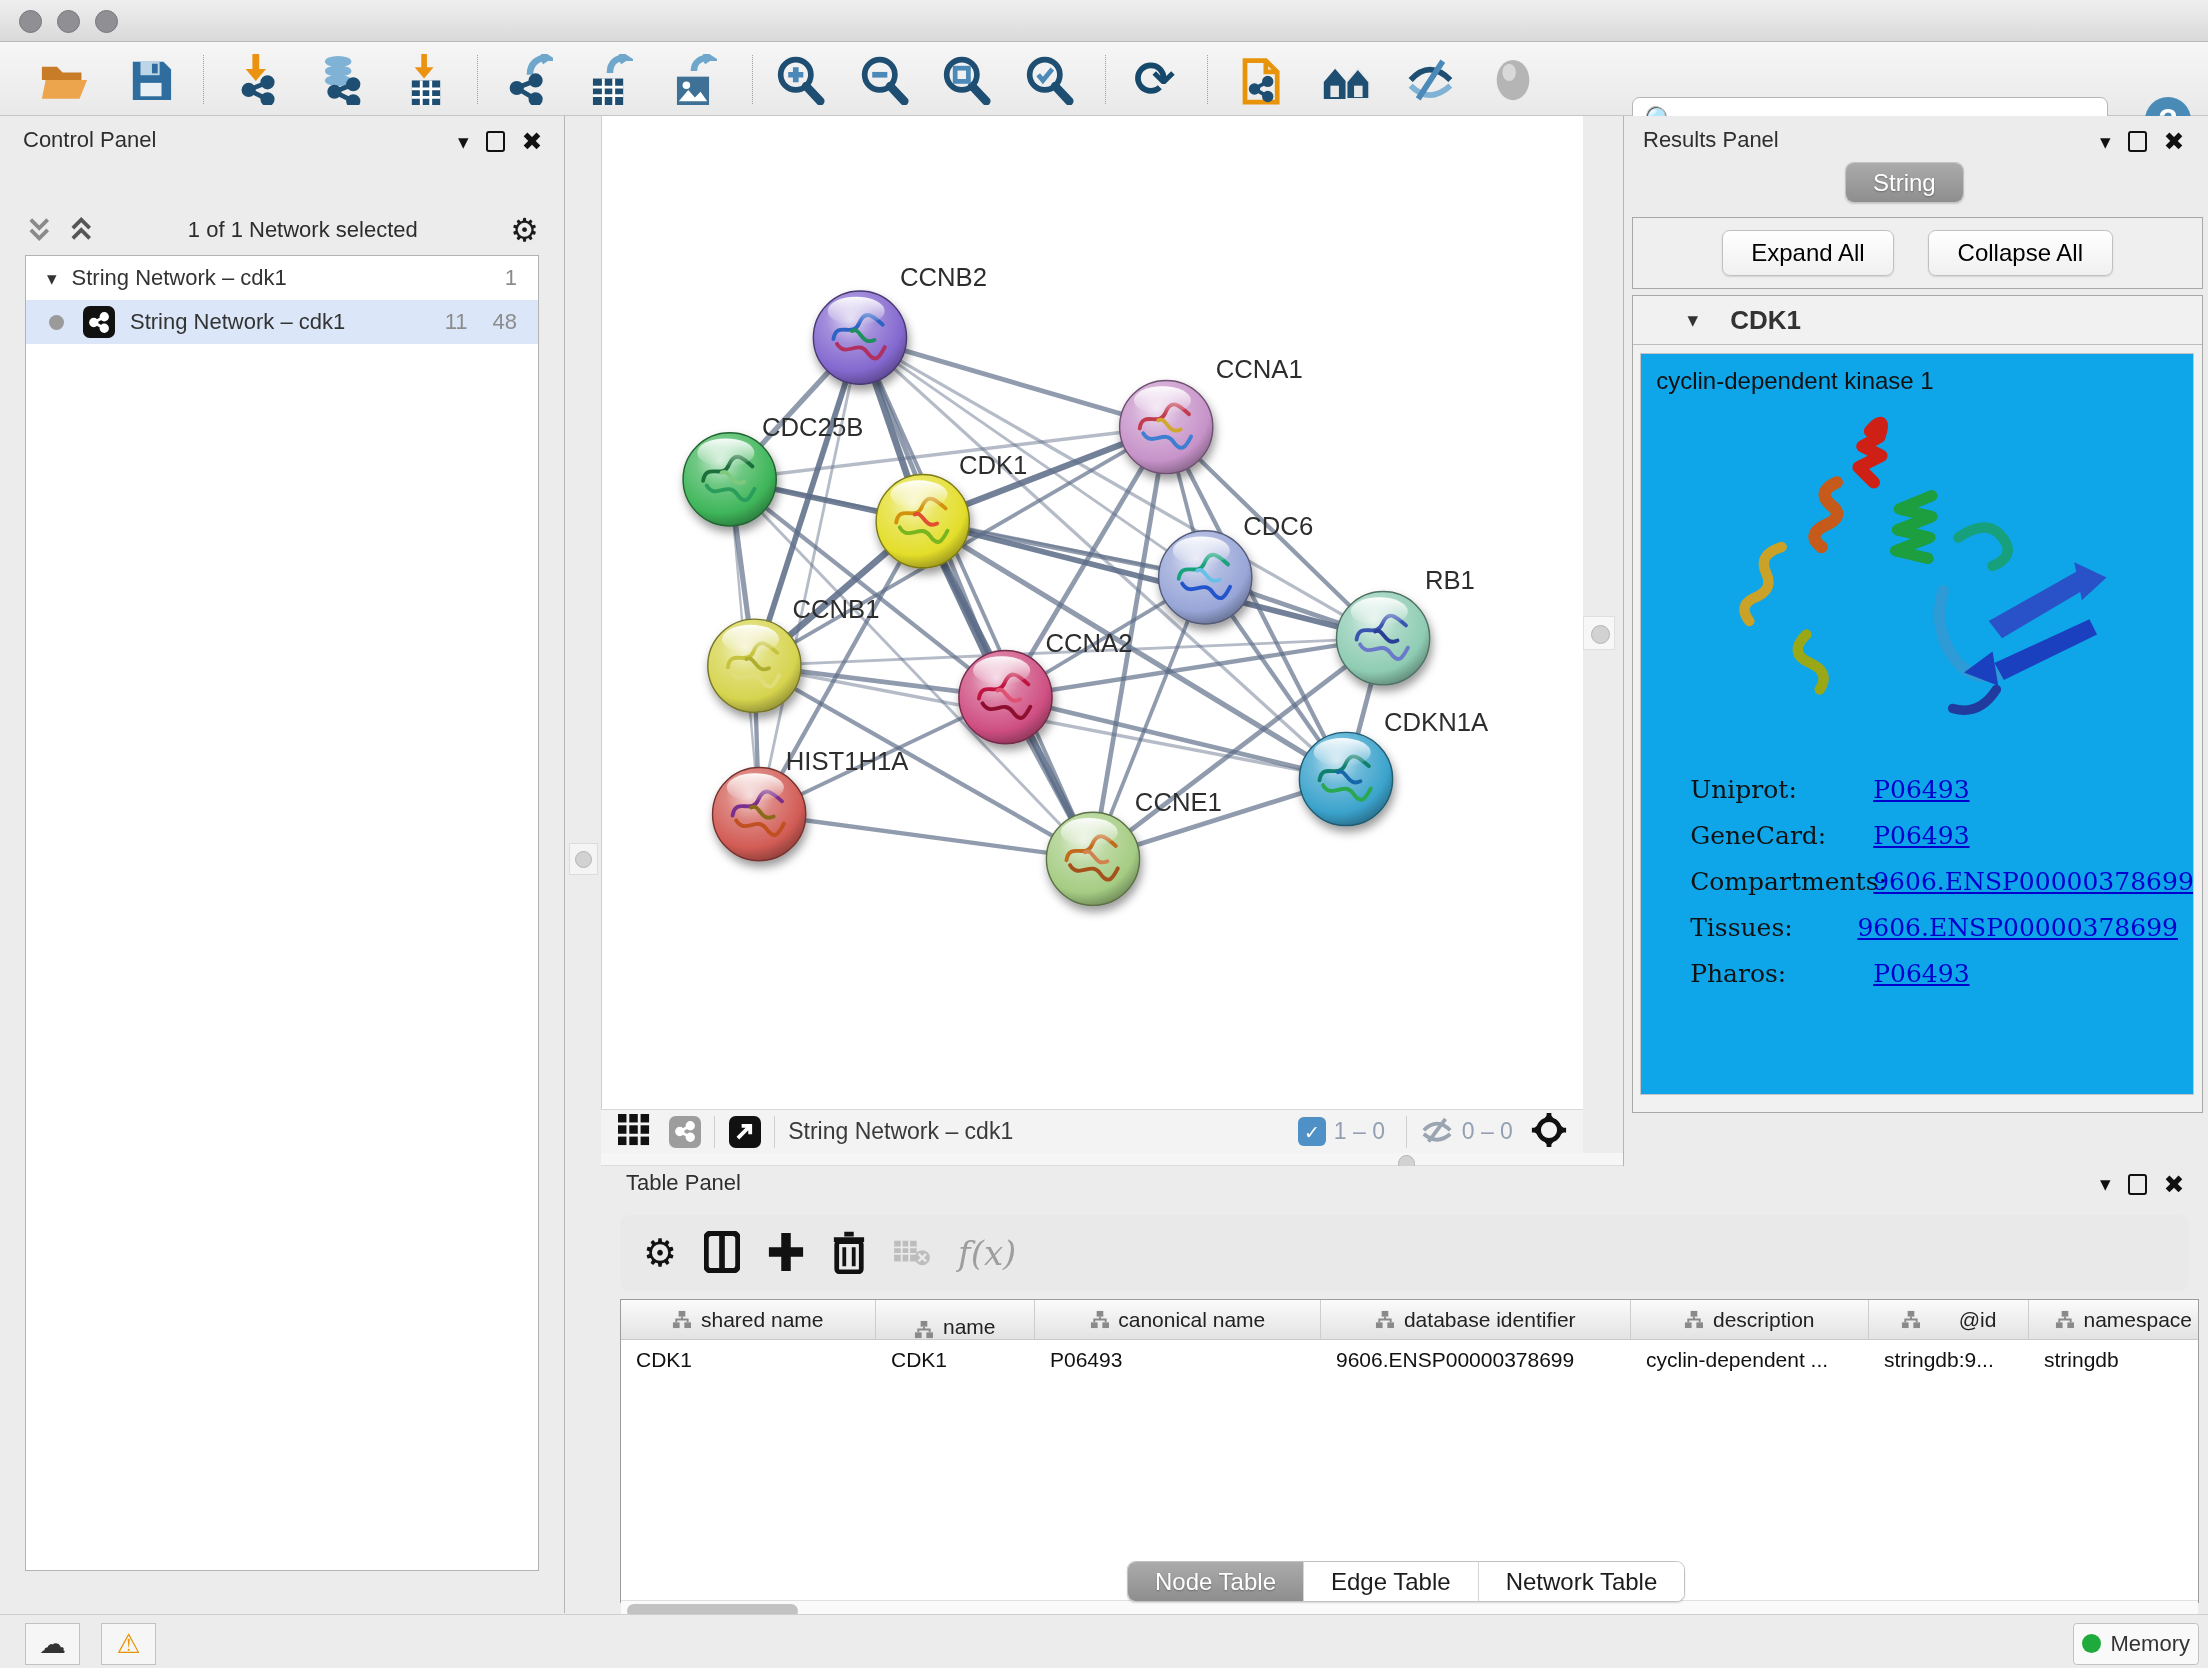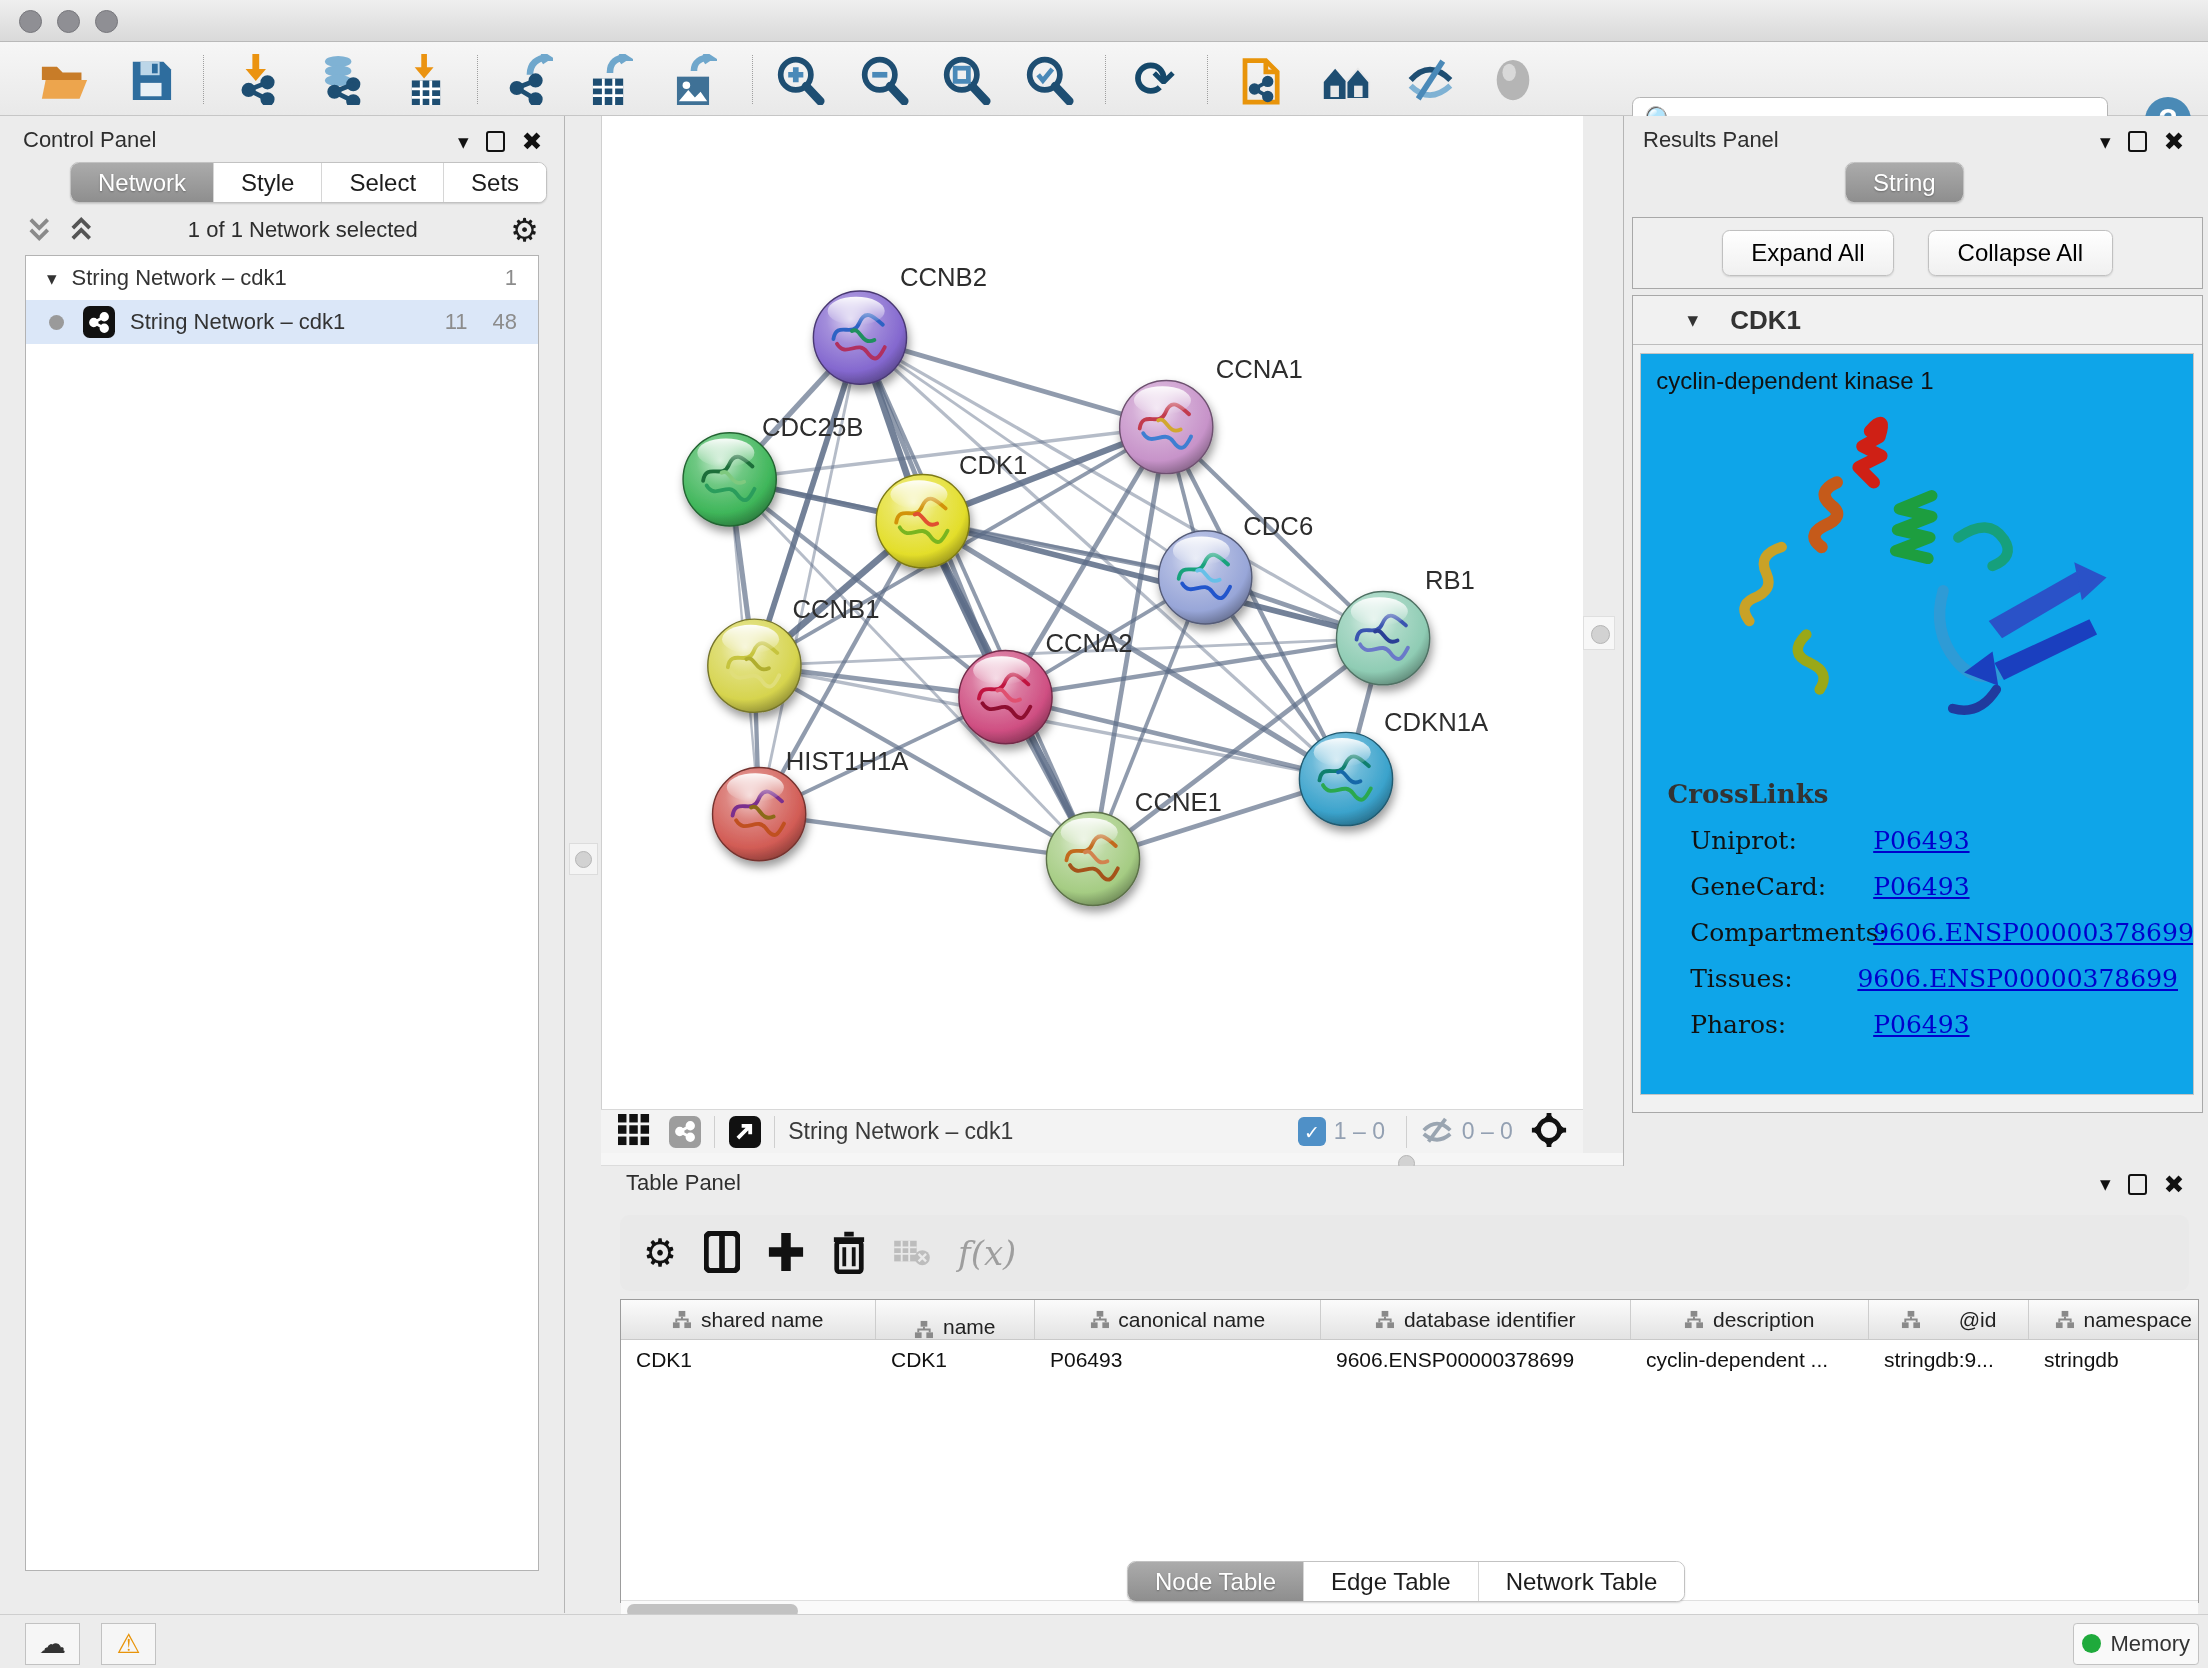--- a/index.html
+++ b/index.html
@@ -253,28 +253,20 @@
   </div>
   <div id="help-btn" class="abs">?</div>
 </div>
 
 <div id="control-panel" class="abs">
   <div class="abs" style="left:23px; top:11.4px"><span class="panel-title">Control Panel</span></div>
   <div class="abs panel-ctl" style="left:458px; top:11.4px">
     <span class="pc-caret">▾</span>
     <span class="pc-float"></span>
     <span class="pc-close">✖</span>
-  </div>
-  <div class="abs" style="left:70px; top:46px">
-    <div class="seg" id="cp-tabs">
-        <span class="tab active">Network</span>
-        <span class="tab">Style</span>
-        <span class="tab">Select</span>
-        <span class="tab">Sets</span>
-      </div>
   </div>
   <div id="cp-subbar" class="abs">
     <span style="margin-right:13.3px">
       <svg width="28.5" height="30" viewBox="0 0 30 32">
           <path d="M6 6l9 9 9-9M6 17l9 9 9-9" stroke="#8a8a8a" stroke-width="4" fill="none"></path>
         </svg>
     </span>
     <span>
       <svg width="28.5" height="30" viewBox="0 0 30 32">
           <path d="M6 26l9-9 9 9M6 15l9-9 9 9" stroke="#555" stroke-width="4" fill="none"></path>
@@ -625,21 +617,20 @@
             <path d="M278 150q32-22 48 2 12 18-12 28" stroke="#16a07c" stroke-width="11"></path>
             <path d="M262 206q-12 42 14 74 18 22 44 14" stroke="#2e9bd6" stroke-width="12"></path>
             <path d="M318 310q-18 28-46 20" stroke="#203a9e" stroke-width="10"></path>
           </g>
           <polygon points="310,238 402,186 412,204 324,256" fill="#2a52c8"></polygon>
           <polygon points="400,176 434,192 408,216" fill="#2a52c8"></polygon>
           <polygon points="316,282 416,236 424,252 326,300" fill="#1a3fbf"></polygon>
           <polygon points="314,270 284,292 320,306" fill="#1a3fbf"></polygon>
         </svg>
       </div>
-      <div class="dejavu" style="font-family:'DejaVu Serif',serif; font-size:26px; font-weight:bold; margin:3.8px 0 17px 11.4px">CrossLinks</div>
       <div id="crosslinks-rows" style="margin-left:34px">
           <div class="cl-row">
             <span class="cl-label">Uniprot:</span>
             <span class="cl-value">P06493</span>
           </div>
           <div class="cl-row">
             <span class="cl-label">GeneCard:</span>
             <span class="cl-value">P06493</span>
           </div>
           <div class="cl-row">

